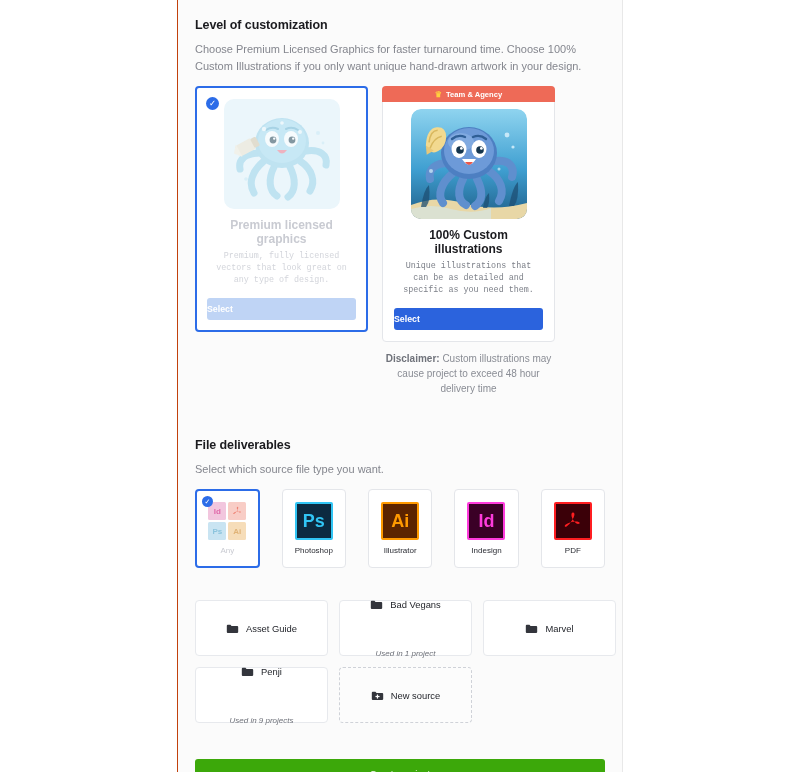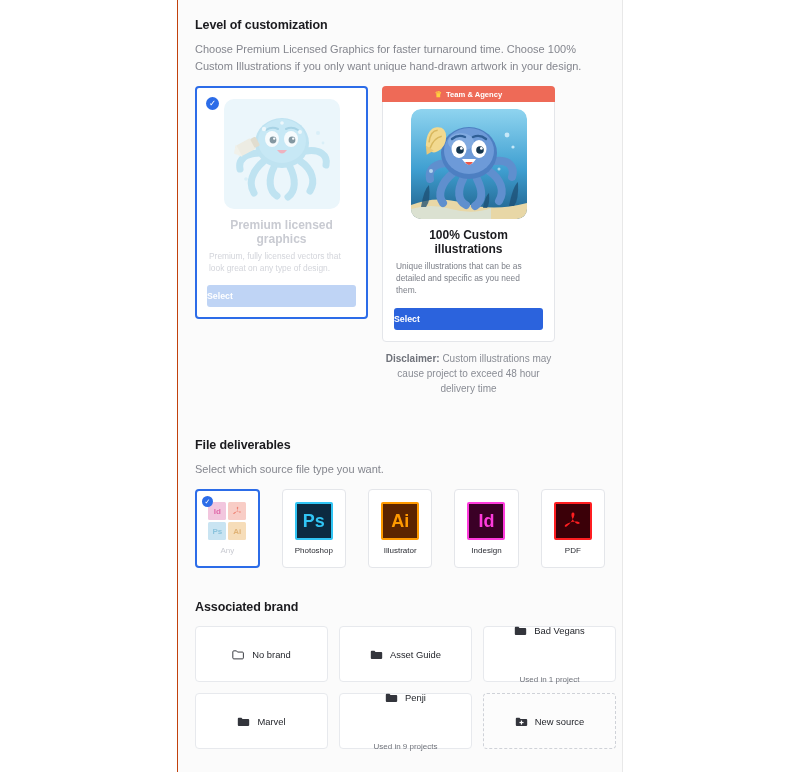--- a/index.html
+++ b/index.html
@@ -89,25 +89,27 @@
 
   .cust-name {
     text-align: center;
     font-size: 12px;
     font-weight: bold;
     color: #1b1b1f;
     margin-bottom: 4px;
   }
   .cust-name.faded { color: #c9cbd2; }
   .cust-desc {
+    text-align: center;
     font-size: 8.4px;
     color: #7d8089;
     line-height: 1.45;
     margin-bottom: 11px;
     padding: 0 2px;
+    font-family: Liberation Mono, monospace;
   }
   .cust-desc.faded { color: #d3d5db; }
 
   .select-btn {
     display: block;
     width: 100%;
     text-align: left;
     padding: 6px 0;
     border-radius: 3px;
     font-size: 8.8px;
@@ -207,20 +209,21 @@
     background: #fcfcfc;
   }
   .brand-main {
     display: flex; align-items: center; gap: 7px;
     font-size: 9.4px;
     color: #24262c;
   }
   .brand-sub {
     font-size: 8px;
     color: #6f727a;
+    font-style: italic;
     margin-top: 36px;
   }
   .folder-ico { width: 13px; height: 11px; display: inline-block; }
 
   
   .create-wrap { margin-top: 36px; }
   .create-btn {
     display: block;
     width: 100%;
     padding: 9px 0;
@@ -417,34 +420,23 @@
                 <path d="M12 2.6c1.5 0 1.9 1.7 1.4 3.3-.6 2.2-2.2 5.3-4.1 7.8-1.6 2.2-3.4 3.9-4.7 4.5-1 .5-1.9-.1-1.5-1.2.5-1.4 2.7-2.7 5.7-3.5 3.3-.9 7.1-1.1 9.4-.4 1.4.4 1.5 1.6.2 2-1.9.5-4.1-1.3-6-4-1.9-2.7-2.5-5.6-1.9-7.3.4-.9.9-1.2 1.5-1.2z" fill="#ff1e21"></path>
               </svg>
             </div>
             <div class="file-label">PDF</div>
           </div>
 
         </div>
       </section>
 
       <section class="sec-brand">
-        <h2 class="section-title" style="margin-bottom:12px;">Associated brand</h2>
 
         <div class="brand-grid">
 
-          <div class="brand-card">
-            <div class="brand-main">
-              <span class="folder-ico">
-                <svg width="13" height="11" viewBox="0 0 16 13" aria-hidden="true">
-                  <path d="M1 3.2c0-.7.5-1.2 1.2-1.2h3.3l1.3 1.5h6c.7 0 1.2.5 1.2 1.2v6c0 .7-.5 1.2-1.2 1.2H2.2C1.5 11.9 1 11.4 1 10.7z" fill="none" stroke="#33353c" stroke-width="1.2"></path>
-                </svg>
-              </span>
-              <span>No brand</span>
-            </div>
-          </div>
 
           <div class="brand-card">
             <div class="brand-main">
               <span class="folder-ico">
                 <svg width="13" height="11" viewBox="0 0 16 13" aria-hidden="true">
                   <path d="M1 3c0-.6.5-1.1 1.1-1.1h3.4L6.8 3.4h7.1c.6 0 1.1.5 1.1 1.1v6.3c0 .6-.5 1.1-1.1 1.1H2.1C1.5 11.9 1 11.4 1 10.8z" fill="#33353c"></path>
                 </svg>
               </span>
               <span>Asset Guide</span>
             </div>

